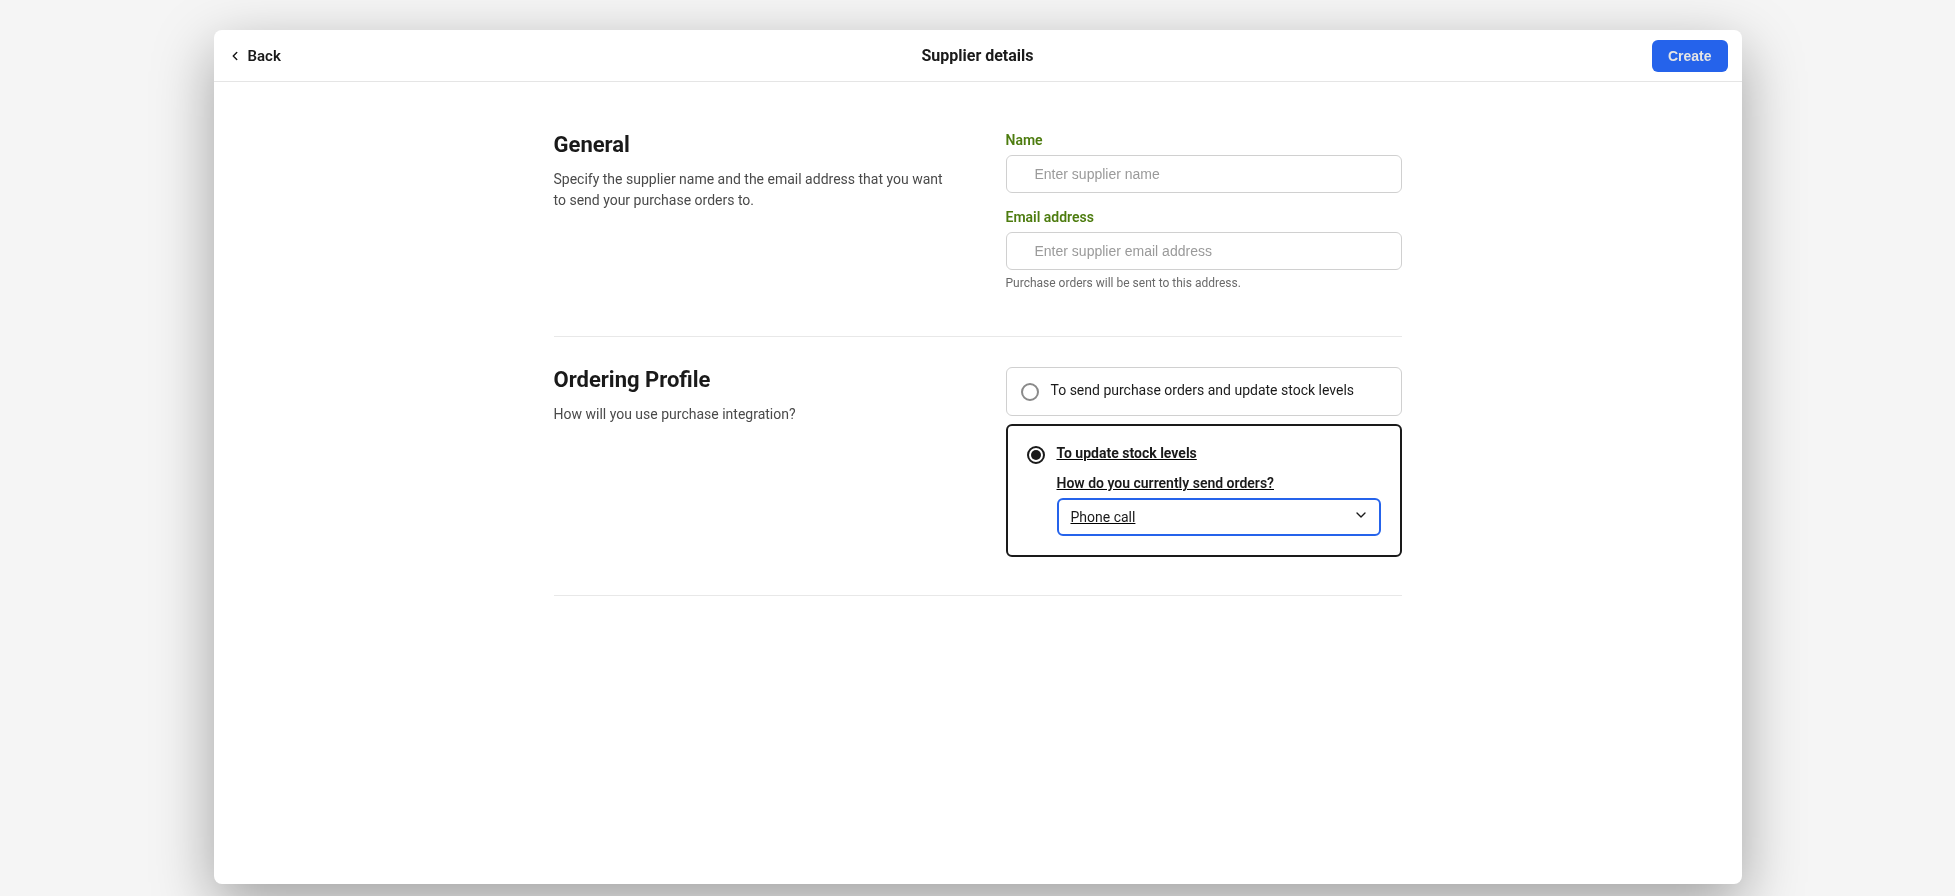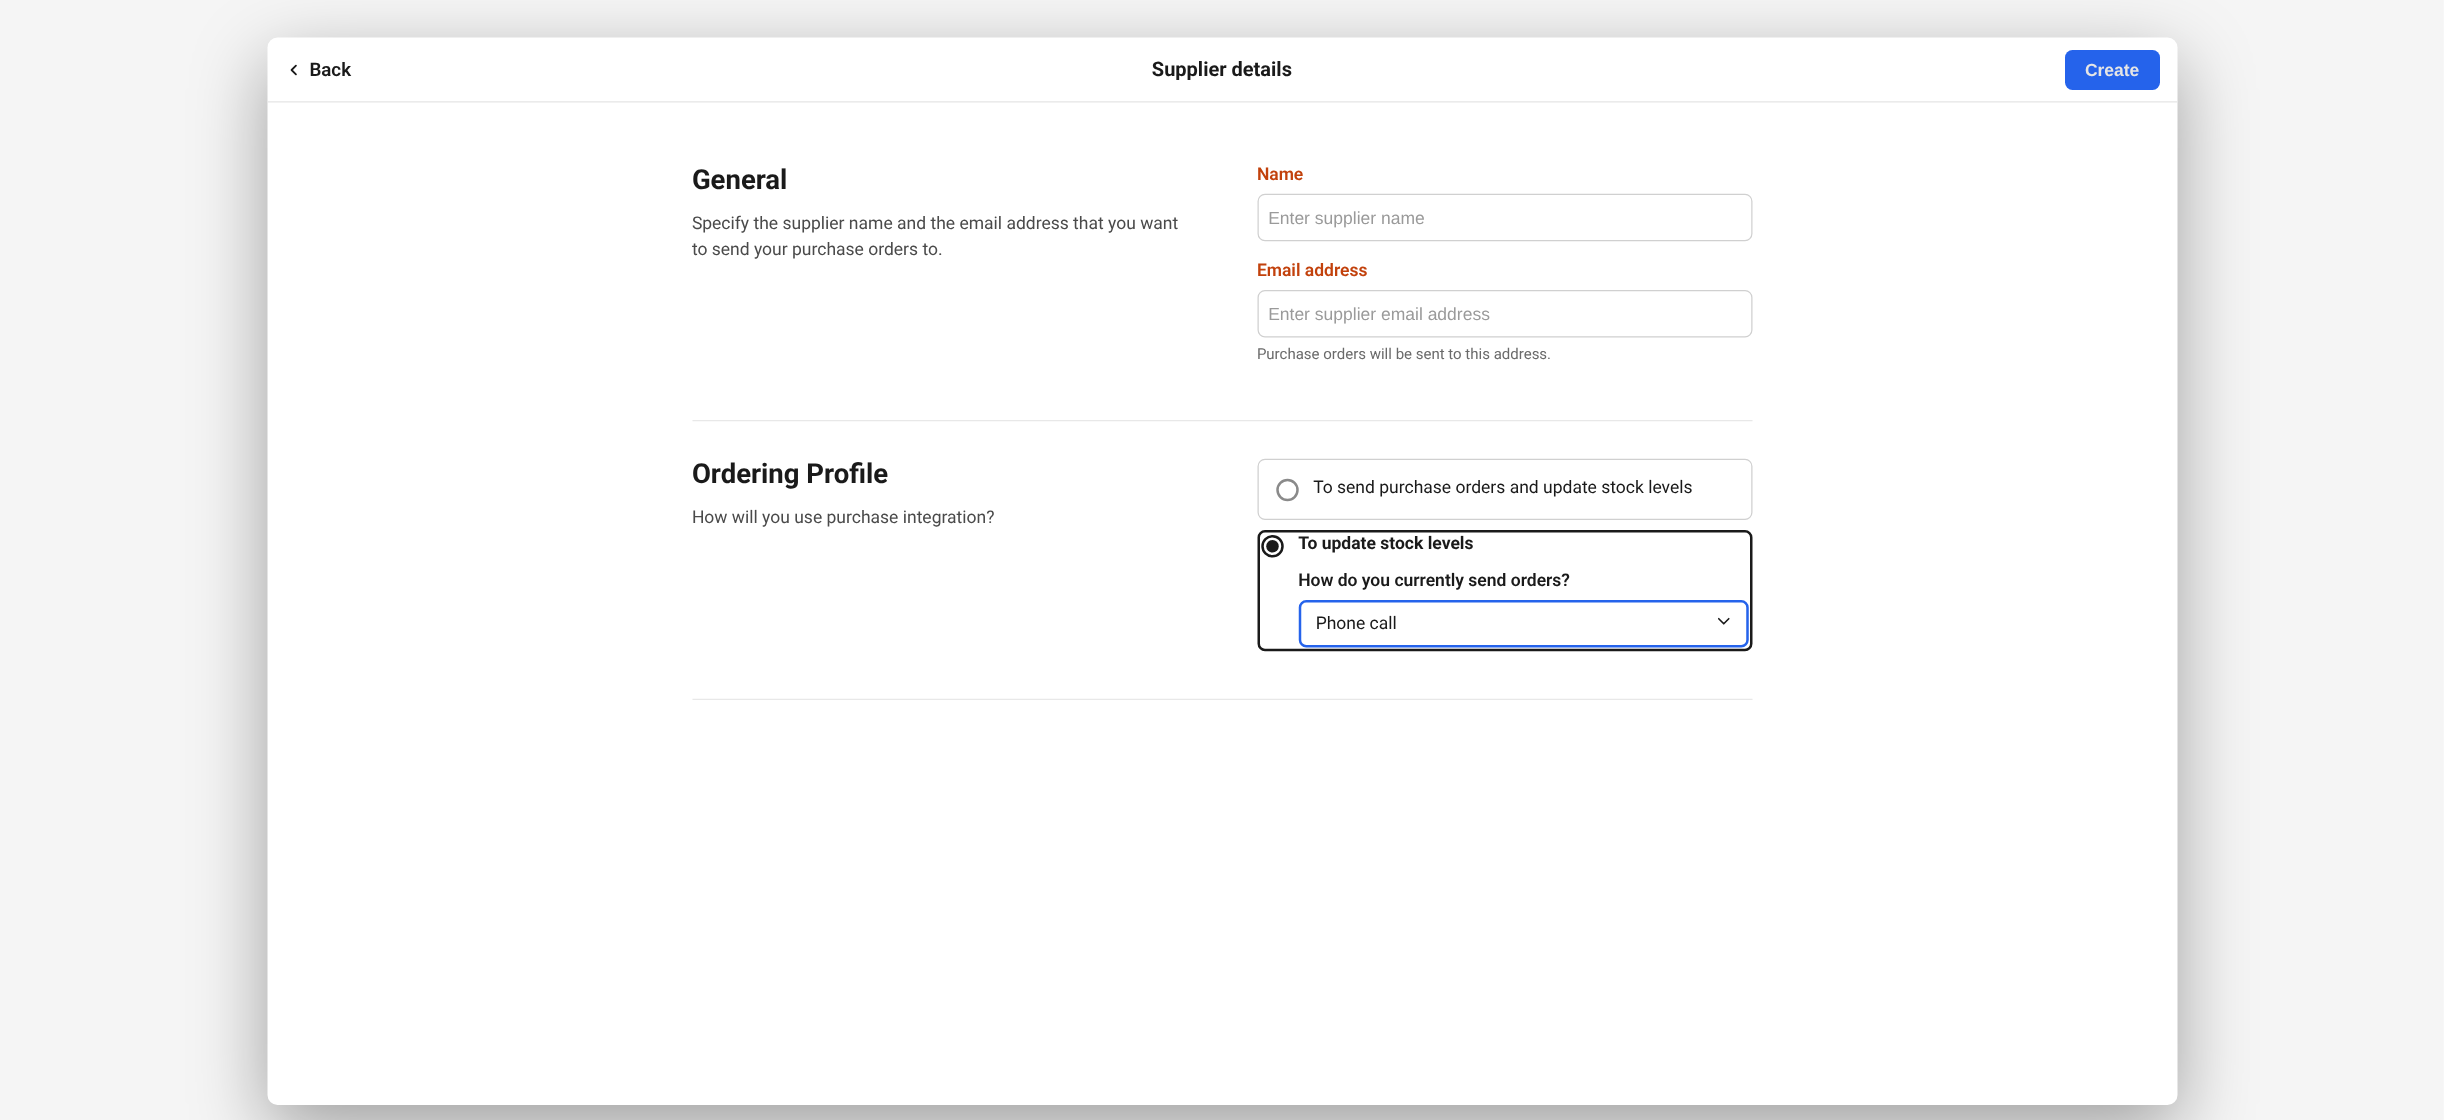--- a/index.html
+++ b/index.html
@@ -98,29 +98,29 @@
   color: #4a4a4a;
   line-height: 1.5;
 }
 .field {
   margin-bottom: 16px;
 }
 .field-label {
   display: block;
   font-size: 14px;
   font-weight: 600;
-  color: #c2410c;
+  color: #4d7c0f;
   margin-bottom: 7px;
 }
 .text-input {
   width: 100%;
   height: 38px;
   border: 1px solid #d0d0d0;
   border-radius: 6px;
-  padding: 0 8px;
+  padding: 0 28px;
   font-size: 14px;
   color: #1a1a1a;
 }
 .text-input::placeholder {
   color: #9a9a9a;
 }
 .field-hint {
   font-size: 12px;
   color: #6a6a6a;
   margin-top: 6px;
@@ -130,21 +130,22 @@
   border-radius: 6px;
   padding: 14px;
   margin-bottom: 8px;
   cursor: pointer;
   display: flex;
   align-items: flex-start;
   gap: 12px;
 }
 .radio-card.selected {
   border: 2px solid #1a1a1a;
-  padding: 1px;
+  padding: 19px;
+  text-decoration: underline;
 }
 .radio-circle {
   width: 18px;
   height: 18px;
   border: 2px solid #8a8a8a;
   border-radius: 50%;
   flex-shrink: 0;
   margin-top: 1px;
   position: relative;
 }

